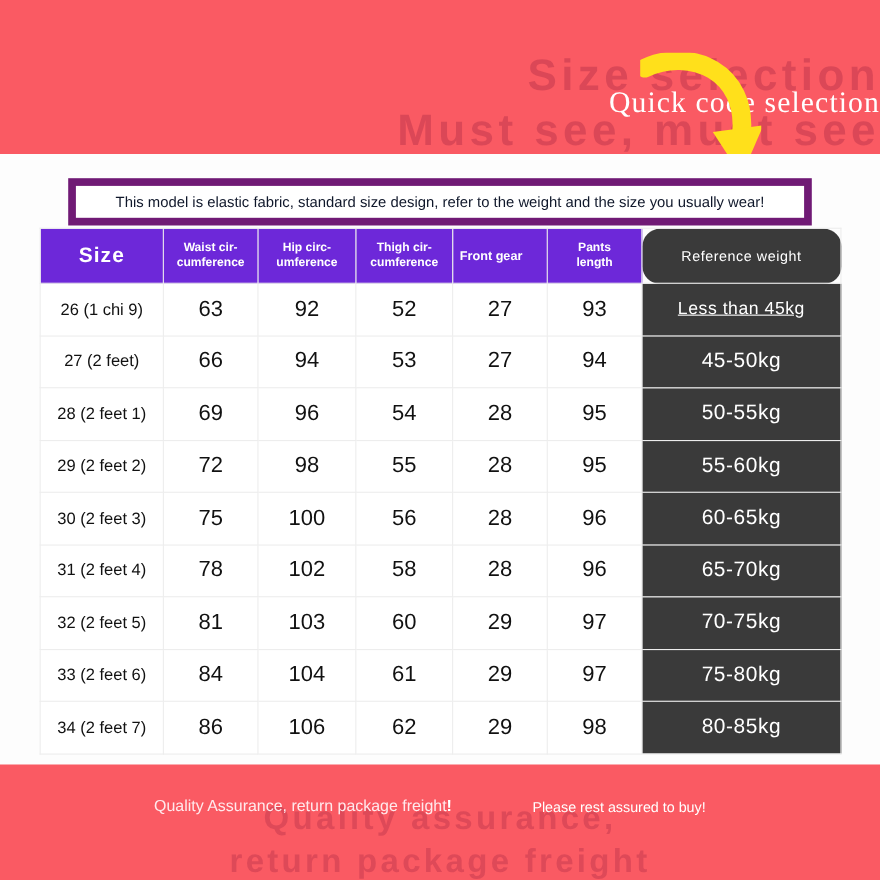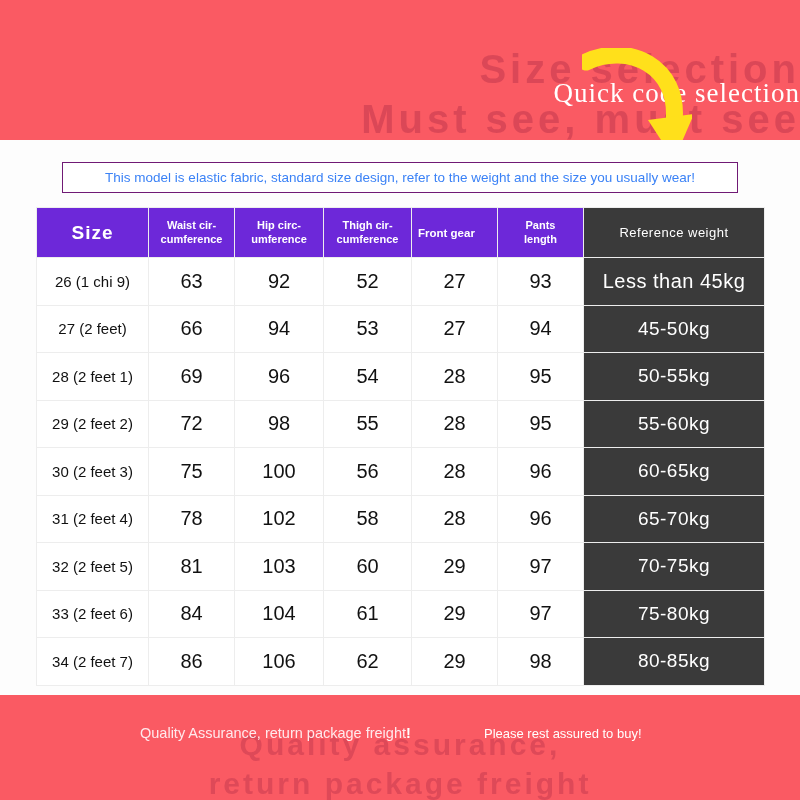--- a/index.html
+++ b/index.html
@@ -65,25 +65,25 @@
   .notice-area {
     position: relative;
     height: 55px;
   }
   .notice {
     position: absolute;
     left: 62px;
     top: 22px;
     width: 676px;
     box-sizing: border-box;
-    border: 1px solid #701a75;
+    border: 7px solid #701a75;
     background: #ffffff;
     text-align: center;
     font-size: 13.5px;
-    color: #3b82f6;
+    color: #0f172a;
     padding: 7px 6px;
   }
 
   
   .table-wrap {
     position: absolute;
     left: 36px;
     top: 207px;
     width: 728px;
   }
@@ -127,41 +127,43 @@
     font-weight: bold;
     padding: 0 6px;
     text-align: left;
   }
   thead th.h-ref {
     background: #3a3a3a;
     color: #ffffff;
     font-size: 13px;
     font-weight: normal;
     letter-spacing: 0.5px;
+    border-radius: 16px;
   }
 
   tbody tr { height: 47.5px; }
   tbody td.cell-size {
     font-size: 15px;
     color: #111111;
     background: #ffffff;
   }
   tbody td.cell-num {
     font-size: 20px;
     color: #111111;
     background: #ffffff;
   }
   tbody td.cell-ref {
     background: #3a3a3a;
     color: #ffffff;
     font-size: 19px;
     letter-spacing: 0.5px;
   }
   tbody td.cell-ref.first {
-    font-size: 20px;
+    font-size: 16px;
+    text-decoration: underline;
   }
 
   
   .footer {
     position: absolute;
     left: 0;
     bottom: 0;
     width: 800px;
     height: 105px;
     background: #fa5a63;

